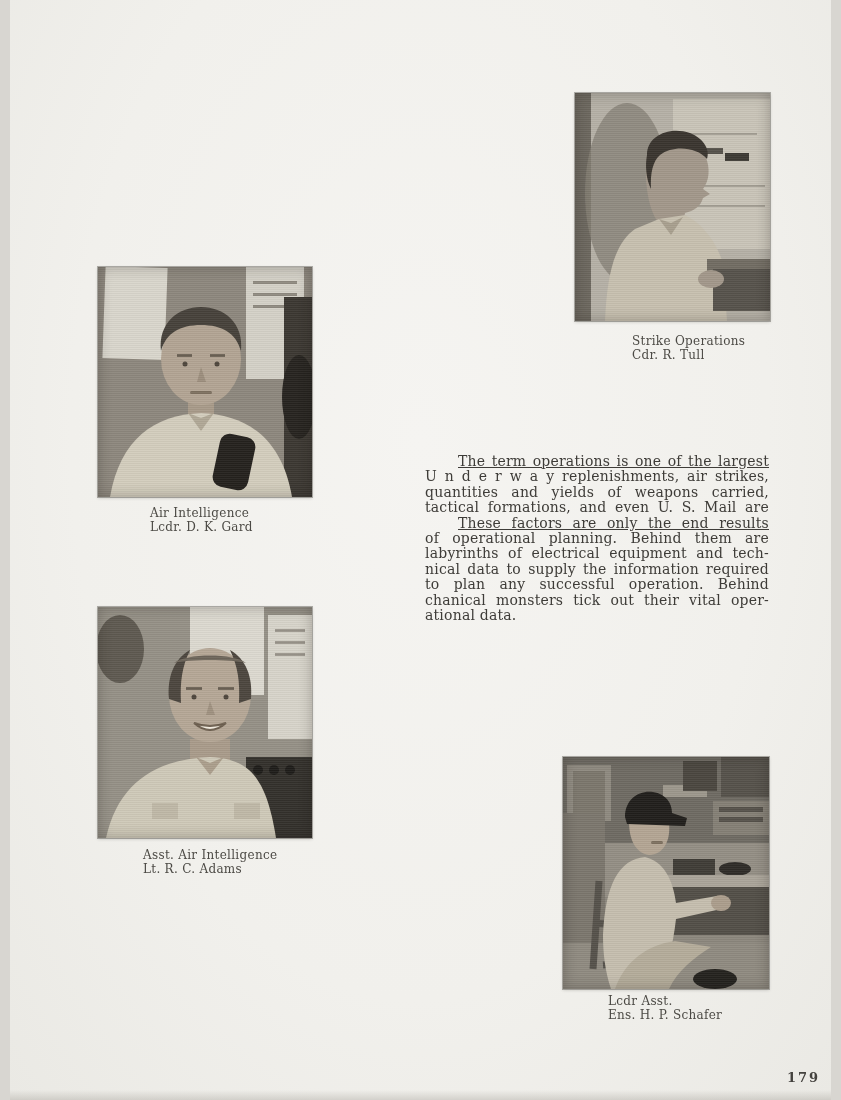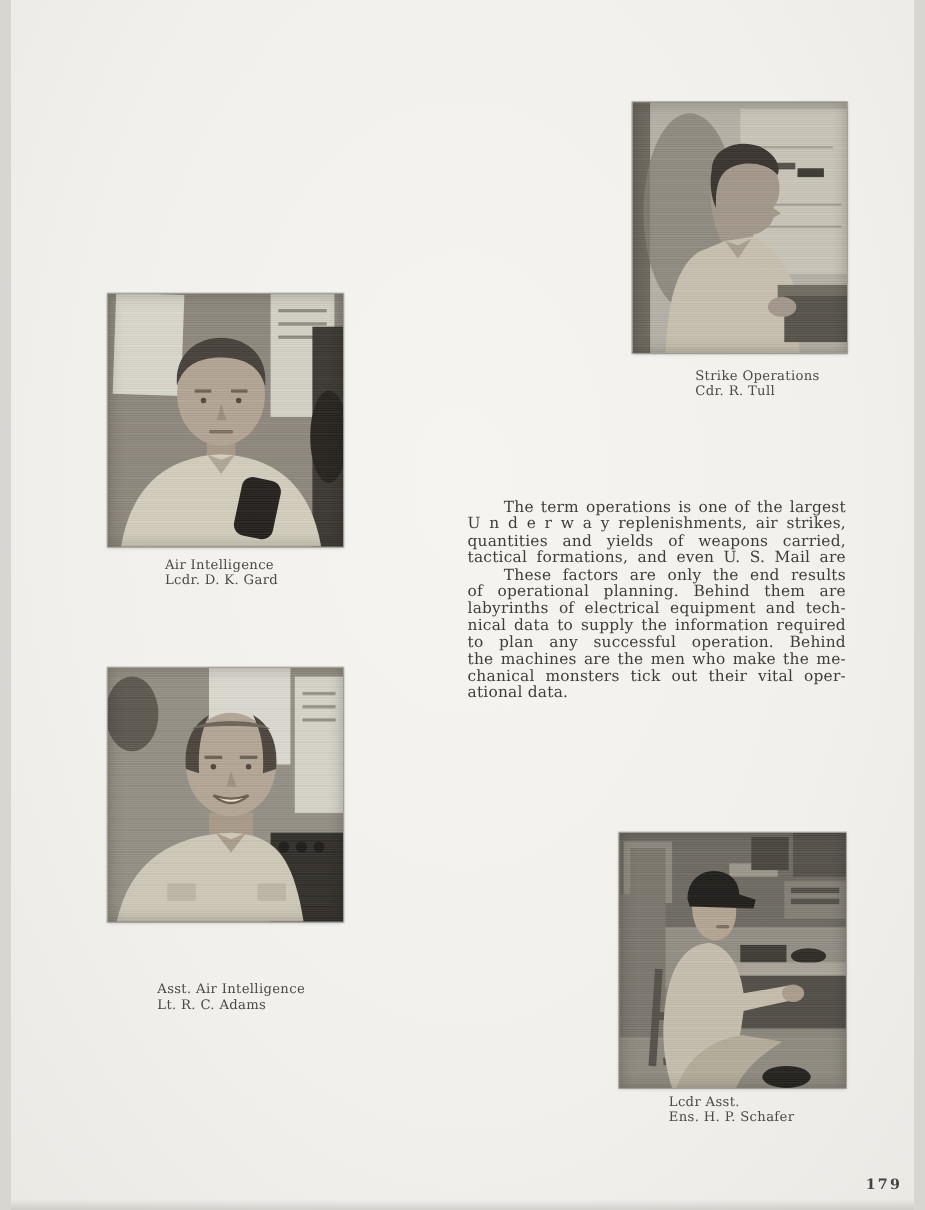--- a/index.html
+++ b/index.html
@@ -38,34 +38,34 @@
 
   .caption {
     position:absolute;
     font-size:12px;
     line-height:14px;
     letter-spacing:0.3px;
     color:#4c4a45;
   }
   #cap-tull    { left:622px; top:334px; }
   #cap-gard    { left:140px; top:506px; }
-  #cap-adams   { left:133px; top:892px; }
+  #cap-adams   { left:133px; top:848px; }
   #cap-schafer { left:598px; top:994px; }
 
   .article {
     position:absolute;
     left:415px; top:454px; width:344px;
     font-size:14px;
     line-height:15.4px;
     letter-spacing:0.2px;
     color:#3e3c38;
   }
   .tline { text-align:justify; text-align-last:justify; }
   .tline.last { text-align-last:left; }
-  .tline.indent { text-indent:33px; }
+  .tline.indent { text-indent:33px;text-decoration:underline; }
 
   .page-number {
     position:absolute;
     left:777px; top:1070px;
     font-size:13px;
     letter-spacing:2px;
     color:#44423e;
     font-weight:bold;
   }
 </style>
@@ -200,20 +200,19 @@
   <div class="article">
     <div class="tline indent">The term operations is one of the largest</div>
     <div class="tline">U n d e r w a y replenishments, air strikes,</div>
     <div class="tline">quantities and yields of weapons carried,</div>
     <div class="tline">tactical formations, and even U. S. Mail are</div>
     <div class="tline indent">These factors are only the end results</div>
     <div class="tline">of operational planning. Behind them are</div>
     <div class="tline">labyrinths of electrical equipment and tech-</div>
     <div class="tline">nical data to supply the information required</div>
     <div class="tline">to plan any successful operation. Behind</div>
-    <div class="tline">the machines are the men who make the me-</div>
     <div class="tline">chanical monsters tick out their vital oper-</div>
     <div class="tline last">ational data.</div>
   </div>
 
   <div class="page-number">179</div>
 
 </div>
 
 </body></html>

